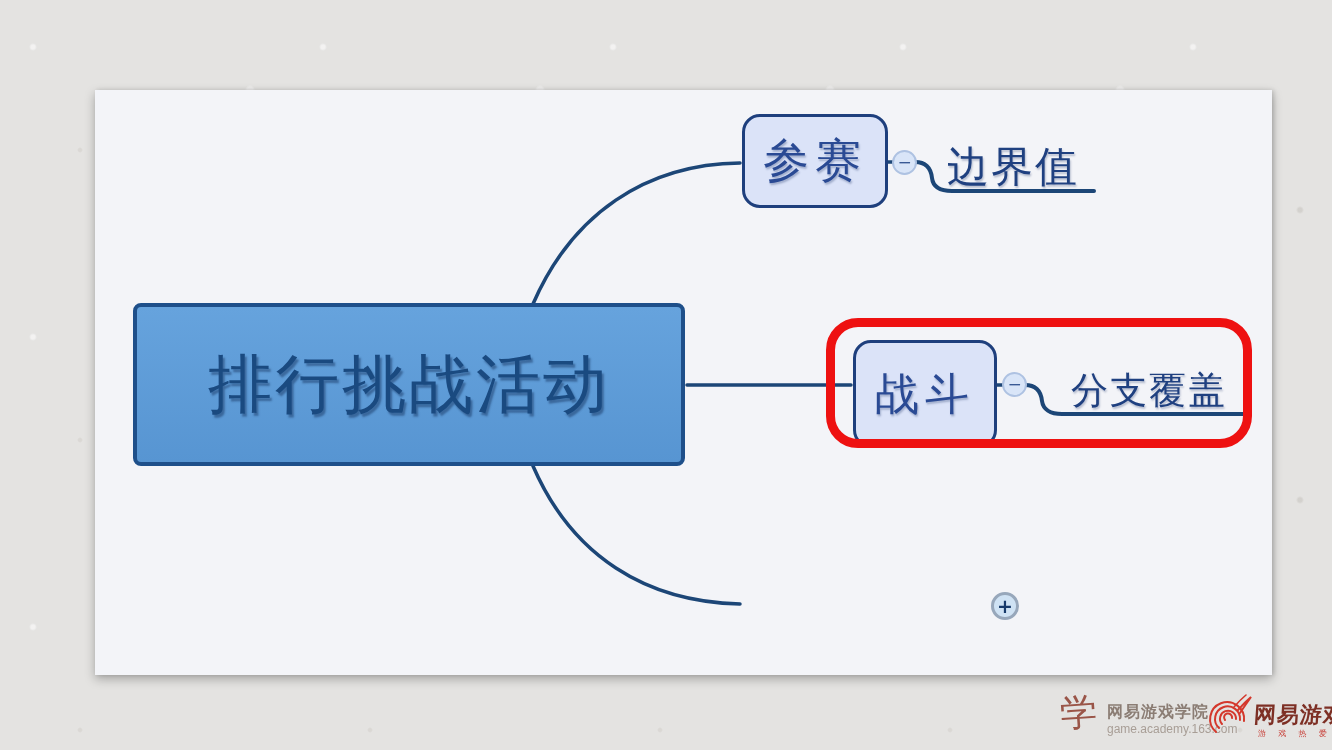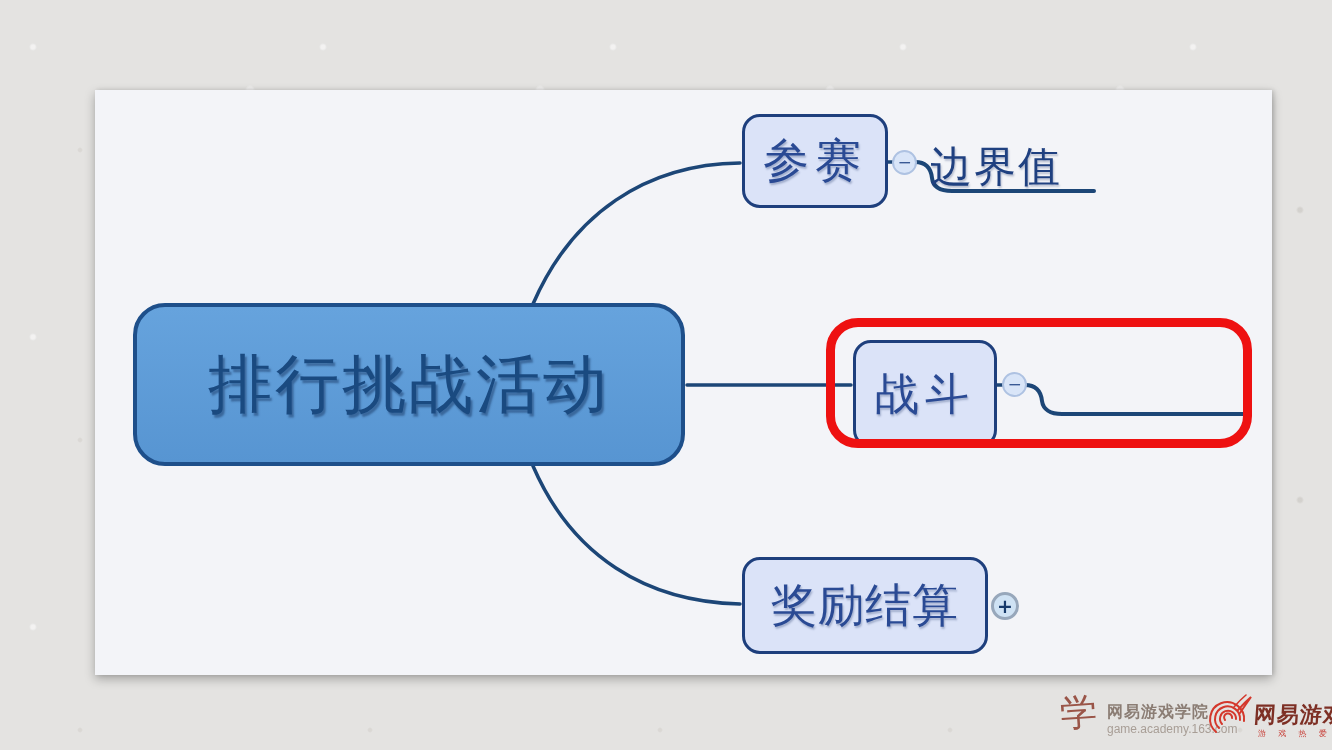--- a/index.html
+++ b/index.html
@@ -42,21 +42,21 @@
     justify-content: center;
     cursor: default;
     text-align: right;
   }
   .node-root {
     left: 133px; top: 303px;
     width: 552px; height: 163px;
     background: linear-gradient(180deg, #64a1db 0%, #5b99d6 55%, #559325 0%);
     background: linear-gradient(180deg, #66a3dd, #5795d2);
     border: 4px solid #1e4f8a;
-    border-radius: 32px;
+    border-radius: 8px;
   }
   .node-root .node-label {
     font-size: 64px;
     letter-spacing: 3px;
     color: #1a4a80;
     text-shadow: 2px 3px 2px rgba(16,42,84,.45);
     white-space: nowrap;
   }
   .node-child {
     background: #dbe3f8;
@@ -69,21 +69,21 @@
     white-space: nowrap;
   }
   .node-cansai  { left: 742px; top: 114px; width: 146px; height: 94px; }
   .node-cansai .node-label { font-size: 46px; letter-spacing: 6px; }
   .node-zhandou { left: 853px; top: 340px; width: 144px; height: 108px; }
   .node-zhandou .node-label { font-size: 44px; letter-spacing: 6px; }
   .node-jiangli { left: 742px; top: 557px; width: 246px; height: 97px; }
   .node-jiangli .node-label { font-size: 46px; letter-spacing: 1px; }
   .leaf-label {
     position: absolute;
-    text-align: left;
+    text-align: center;
     color: #1f4080;
     text-shadow: 1px 2px 2px rgba(24,48,100,.28);
     white-space: nowrap;
     cursor: default;
   }
   .leaf-bianjie { left: 930px; top: 139px; width: 166px; font-size: 42px; letter-spacing: 2px; }
   .leaf-fenzhi  { left: 1053px; top: 366px; width: 192px; font-size: 37px; letter-spacing: 2px; }
   .toggle {
     position: absolute;
     display: flex;
@@ -203,25 +203,25 @@
   <div class="leaf-label leaf-bianjie">
     <span>边界值</span>
   </div>
 
   <div class="node node-child node-zhandou">
     <span class="node-label">战斗</span>
   </div>
   <div class="toggle toggle-minus toggle-minus-2">
     <span>−</span>
   </div>
+  <div class="leaf-label leaf-fenzhi">
+    <span>分支覆盖</span>
+  </div>
   <div class="highlight-box"></div>
 
-  <div class="node node-child node-jiangli">
-    <span class="node-label">奖励结算</span>
-  </div>
   <div class="toggle toggle-plus">
     <span>+</span>
   </div>
 
   <div class="footer">
     <span class="academy-logo">学</span>
     <span class="academy-name">网易游戏学院</span>
     <span class="academy-url">game.academy.163.com</span>
     <svg class="netease-swirl" width="54" height="50" viewBox="0 0 54 50" xmlns="http://www.w3.org/2000/svg">
       <g fill="none" stroke="#d4382c" stroke-width="2" stroke-linecap="round">

